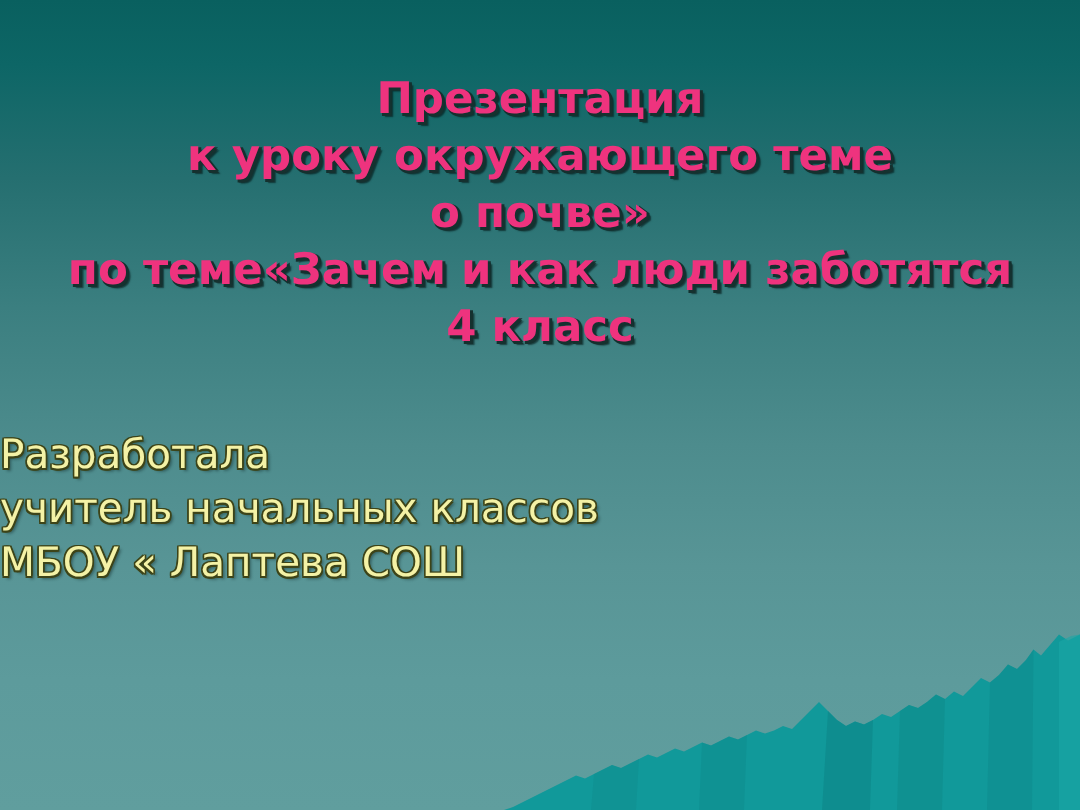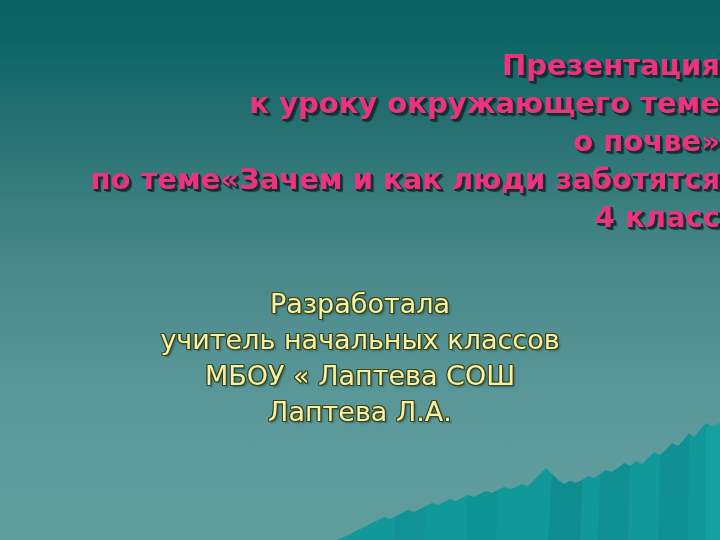--- a/index.html
+++ b/index.html
@@ -34,42 +34,42 @@
     height: 540px;
     pointer-events: none;
   }
 
   
   .title-block {
     position: absolute;
     left: 0;
     top: 46px;
     width: 720px;
-    text-align: right;
+    text-align: center;
   }
   .title-line {
     font-size: 29px;
     line-height: 38px;
     font-weight: bold;
     color: #ee337e;
     letter-spacing: 0px;
     white-space: pre;
     text-shadow:
        2px 2px 0 #15312f,
        2px 1px 0 #15312f,
        1px 2px 0 #15312f,
        3px 3px 1px rgba(5,25,25,0.65);
   }
 
   .subtitle-block {
     position: absolute;
     left: 0;
     top: 286px;
     width: 720px;
-    text-align: center;
+    text-align: left;
   }
   .subtitle-line {
     font-size: 27px;
     line-height: 36px;
     font-weight: normal;
     color: #f4f2a6;
     white-space: pre;
     text-shadow:
       -1px -1px 0 #3d4418,
        1px -1px 0 #3d4418,
@@ -123,16 +123,15 @@
     <div class="title-line">к уроку окружающего теме</div>
     <div class="title-line">о почве»</div>
     <div class="title-line">по теме«Зачем и как люди заботятся</div>
     <div class="title-line">4 класс</div>
   </div>
 
   <div class="subtitle-block">
     <div class="subtitle-line">Разработала</div>
     <div class="subtitle-line">учитель начальных классов</div>
     <div class="subtitle-line">МБОУ « Лаптева СОШ</div>
-    <div class="subtitle-line">Лаптева Л.А.</div>
   </div>
 
 </div>
 
 </body></html>

